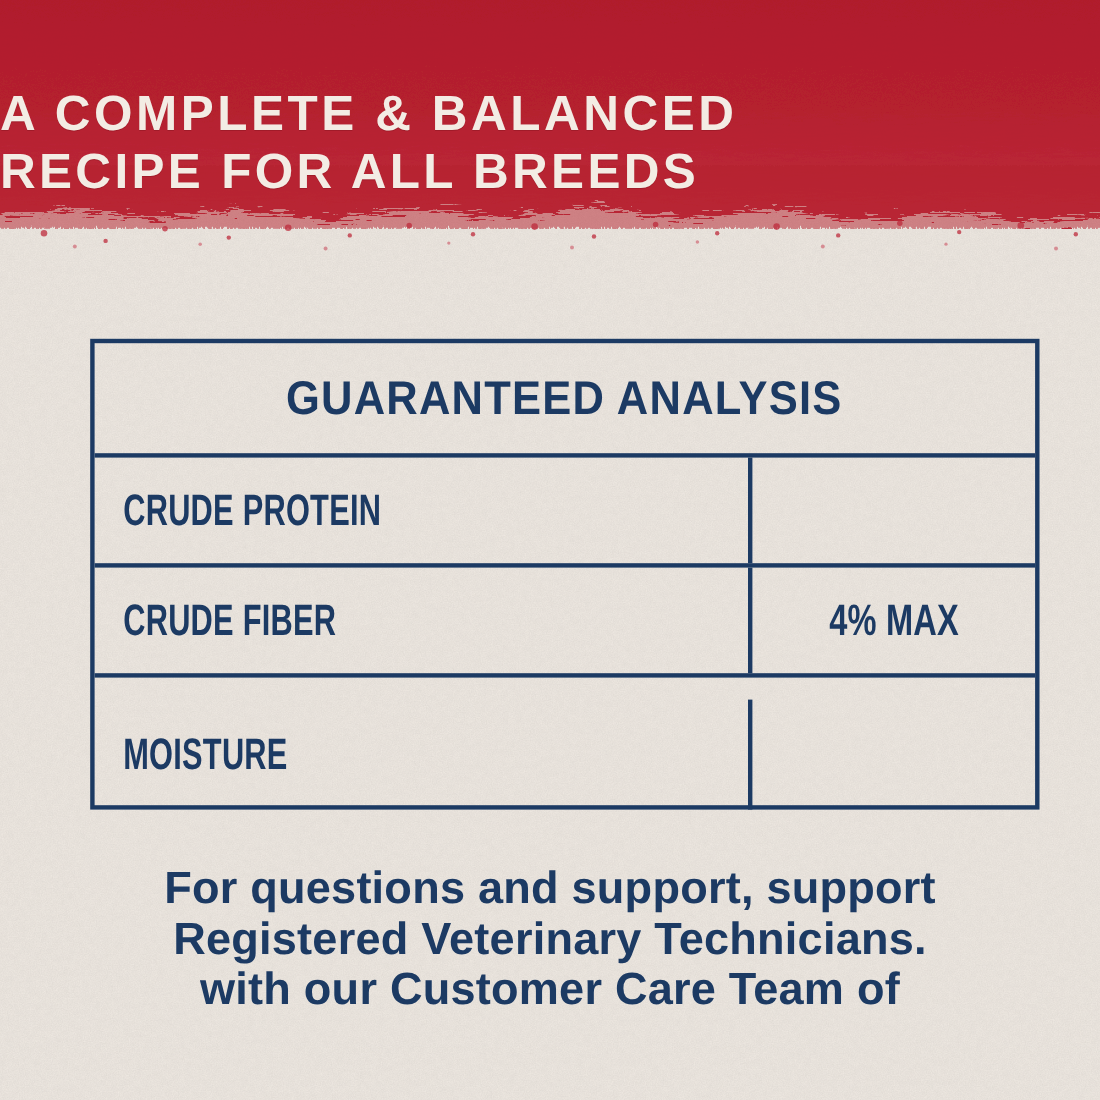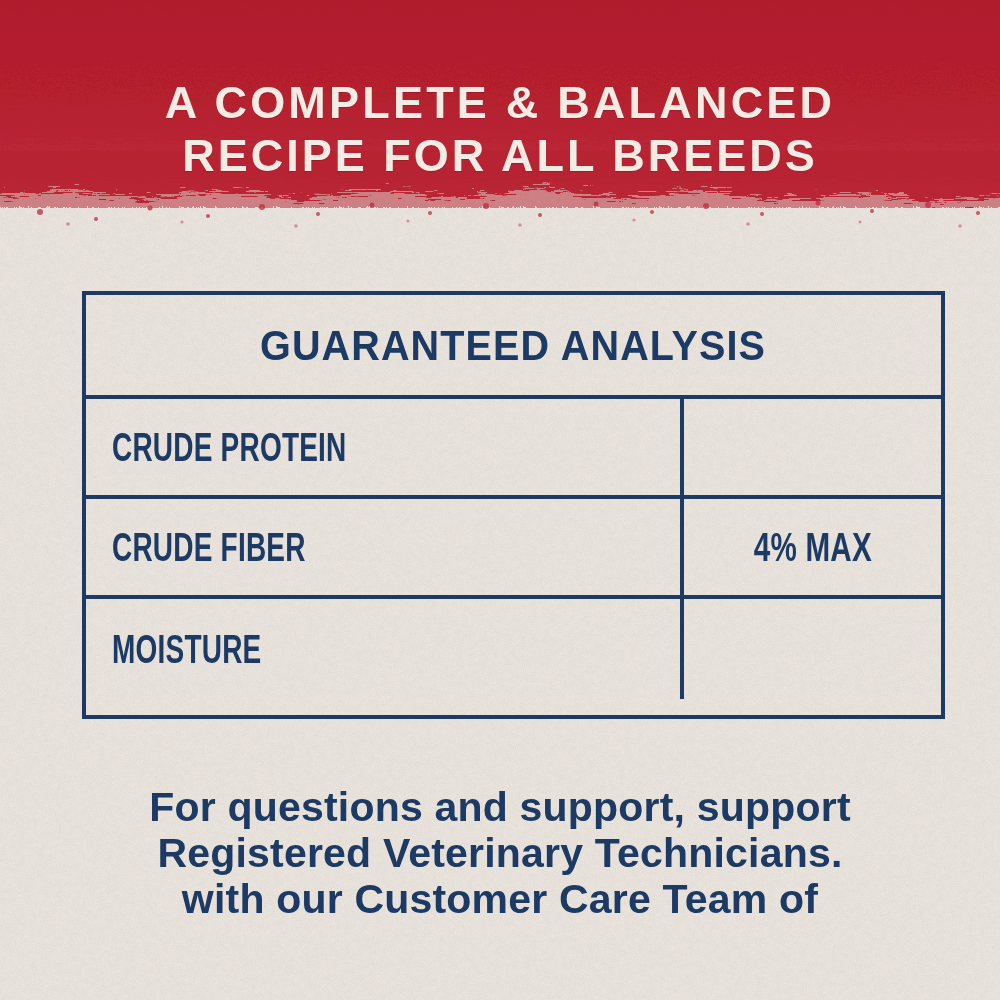--- a/index.html
+++ b/index.html
@@ -44,38 +44,37 @@
     position: absolute;
     left: 0; right: 0;
     bottom: 0;
     height: 110px;
   }
 
   #headline {
     position: absolute;
     left: 0; right: 0;
     top: 76px;
-    text-align: center;
     color: #F3ECE4;
     font-family: "Liberation Sans", sans-serif;
     font-weight: 700;
     font-size: 45px;
     line-height: 53px;
     letter-spacing: 3.2px;
     text-transform: uppercase;
     text-shadow: 0 1px 0 rgba(120,15,25,.35);
   }
   #headline .hl-line { display: block; white-space: nowrap; }
   #headline .hl-line.l2 { letter-spacing: 3.0px; }
 
   
   #ga-table {
     position: absolute;
     left: 82px;
-    top: 291px;
+    top: 308px;
     width: 863px;
     height: 428px;
     border: 4px solid #1C3A63;
   }
 
   .ga-header {
     height: 104px;
     border-bottom: 4px solid #1C3A63;
     display: flex;
     align-items: center;
@@ -90,21 +89,21 @@
     letter-spacing: 1.2px;
     text-transform: uppercase;
     transform: scaleX(.92);
   }
 
   .ga-row {
     display: flex;
     height: 100px;
     border-bottom: 4px solid #1C3A63;
   }
-  .ga-row:last-child { border-bottom: none; }
+  .ga-row:last-child { border-bottom: none; margin-top: 20px; }
 
   .ga-label {
     width: 598px;
     display: flex;
     align-items: center;
     padding-left: 26px;
     border-right: 4px solid #1C3A63;
   }
 
   .ga-value {

